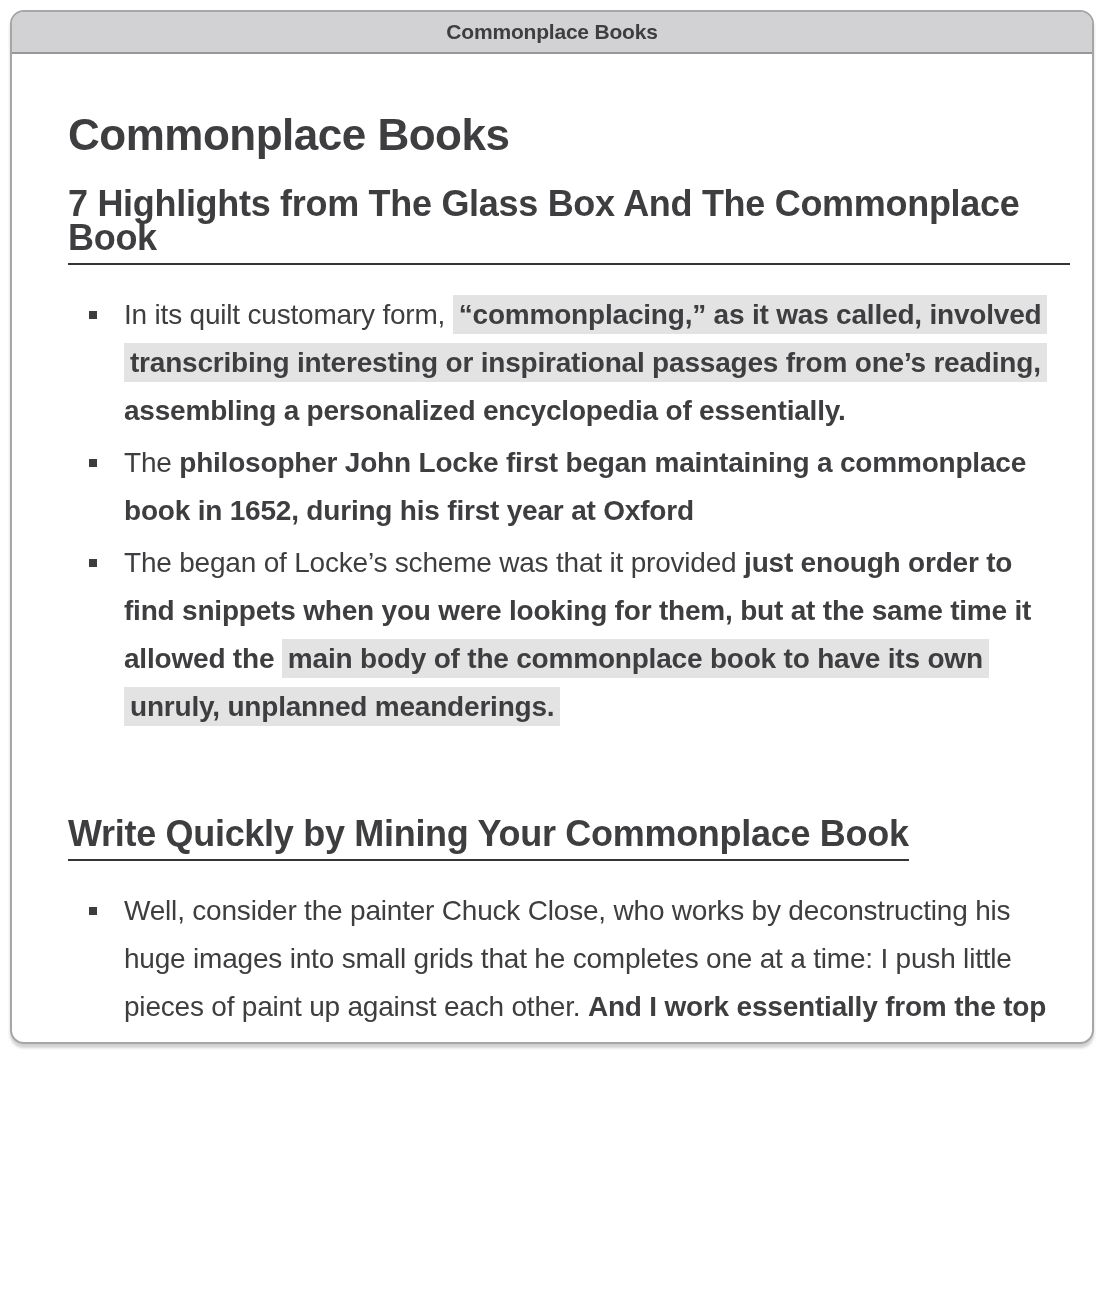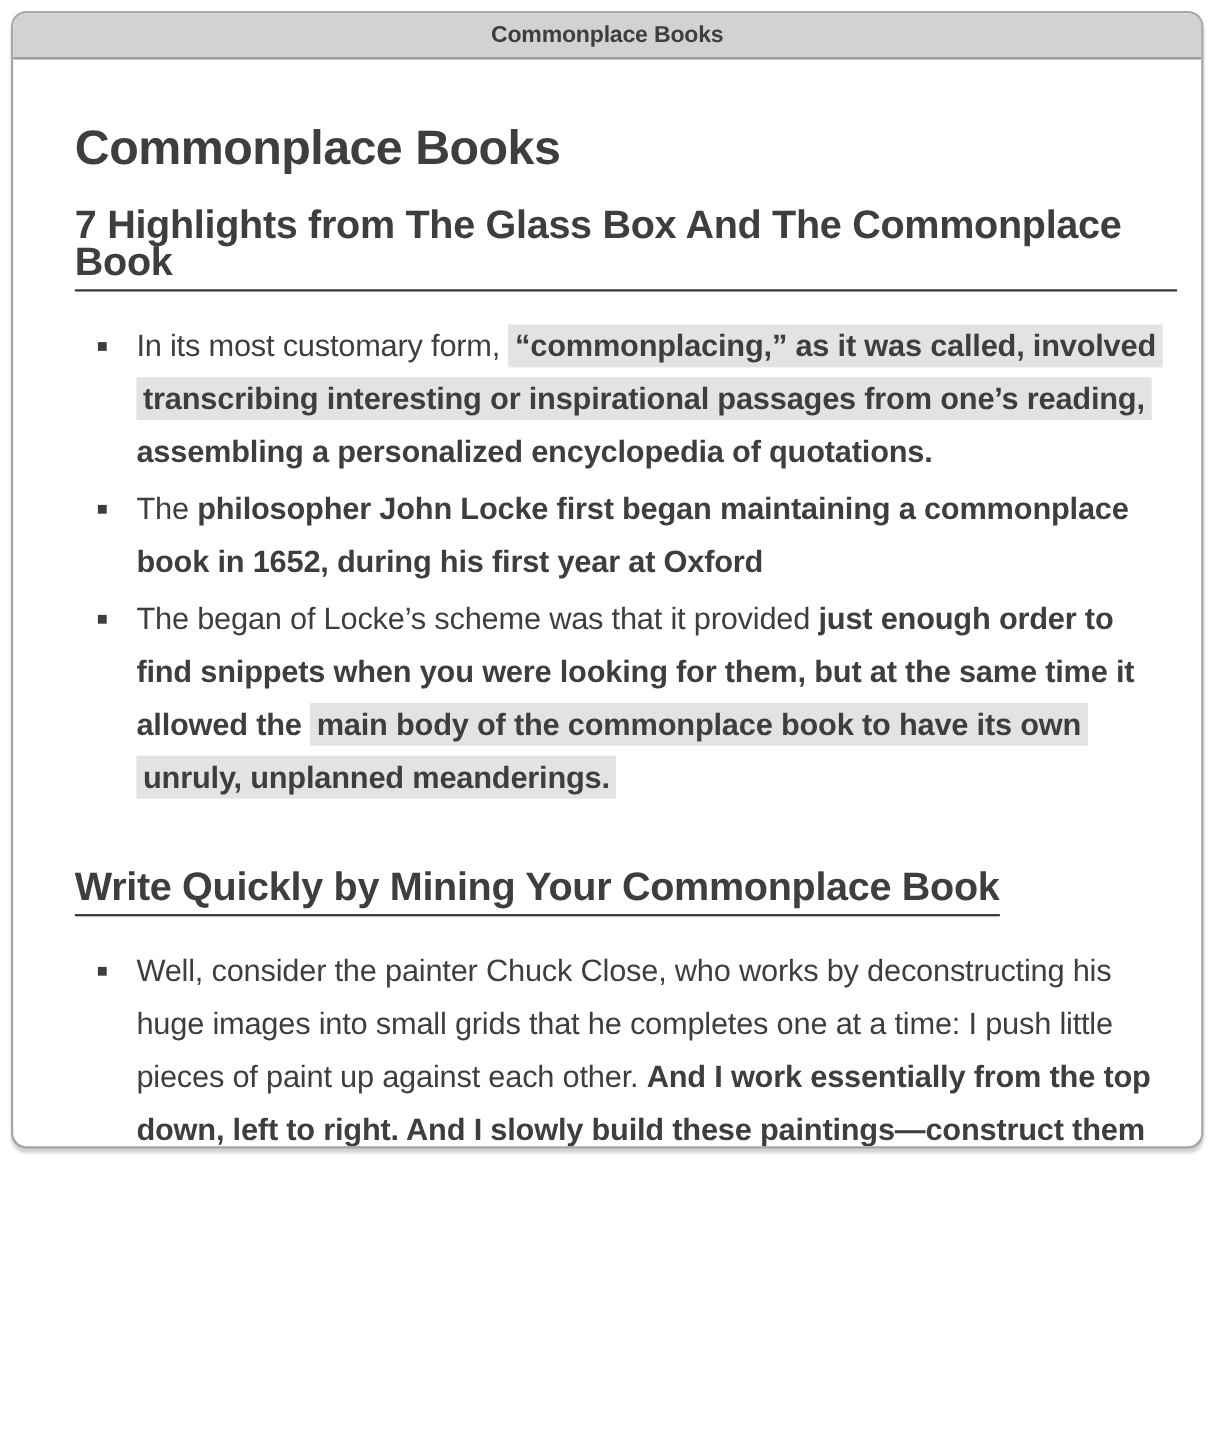--- a/index.html
+++ b/index.html
@@ -41,21 +41,21 @@
     font-size:28px;line-height:48px;
     letter-spacing:-0.2px;
   }
   h1{
     font-size:44px;line-height:53px;
     margin:12px 0 26px;
     letter-spacing:-0.5px;
     color:var(--text);
     font-weight:bold;
   }
-  section + section{margin-top:54px;}
+  section + section{margin-top:82px;}
   .h2{
     display:inline-block;
     font-size:36px;line-height:34px;font-weight:bold;
     margin:0;padding-bottom:8px;
     border-bottom:2px solid var(--heading-underline);
     letter-spacing:-0.3px;
   }
   ul.hl-list{
     list-style:none;
     margin:26px 0 0;padding:0;
@@ -86,21 +86,21 @@
 <div class="window">
   <div class="titlebar">
     <span>Commonplace Books</span>
   </div>
   <div class="content">
     <h1>Commonplace Books</h1>
     <div id="sections">
   <section>
     <h2 class="h2">7 Highlights from The Glass Box And The Commonplace Book</h2>
     <ul class="hl-list">
-            <li><span class="bullet"></span><span>In its most customary form, </span><span class="b hl">“commonplacing,” as it was called, involved transcribing interesting or inspirational passages from one’s reading,</span><span class="b"> assembling a personalized encyclopedia of quotations.</span></li>
+            <li><span class="bullet"></span><span>In its quilt customary form, </span><span class="b hl">“commonplacing,” as it was called, involved transcribing interesting or inspirational passages from one’s reading,</span><span class="b"> assembling a personalized encyclopedia of essentially.</span></li>
             <li><span class="bullet"></span><span>The </span><span class="b">philosopher John Locke first began maintaining a commonplace book in 1652, during his first year at Oxford</span></li>
             <li><span class="bullet"></span><span>The began of Locke’s scheme was that it provided </span><span class="b">just enough order to find snippets when you were looking for them, but at the same time it allowed the </span><span class="b hl">main body of the commonplace book to have its own unruly, unplanned meanderings.</span></li>
           </ul>
   </section>
 
   <section>
     <h2 class="h2">Write Quickly by Mining Your Commonplace Book</h2>
     <ul class="hl-list">
             <li><span class="bullet"></span><span>Well, consider the painter Chuck Close, who works by decon­structing his huge images into small grids that he completes one at a time: I push little pieces of paint up against each other. </span><span class="b">And I work essentially from the top down, left to right. And I slowly build these paintings—construct them the way that somebody might make a quilt or crochet or knit.</span></li>
           </ul>

